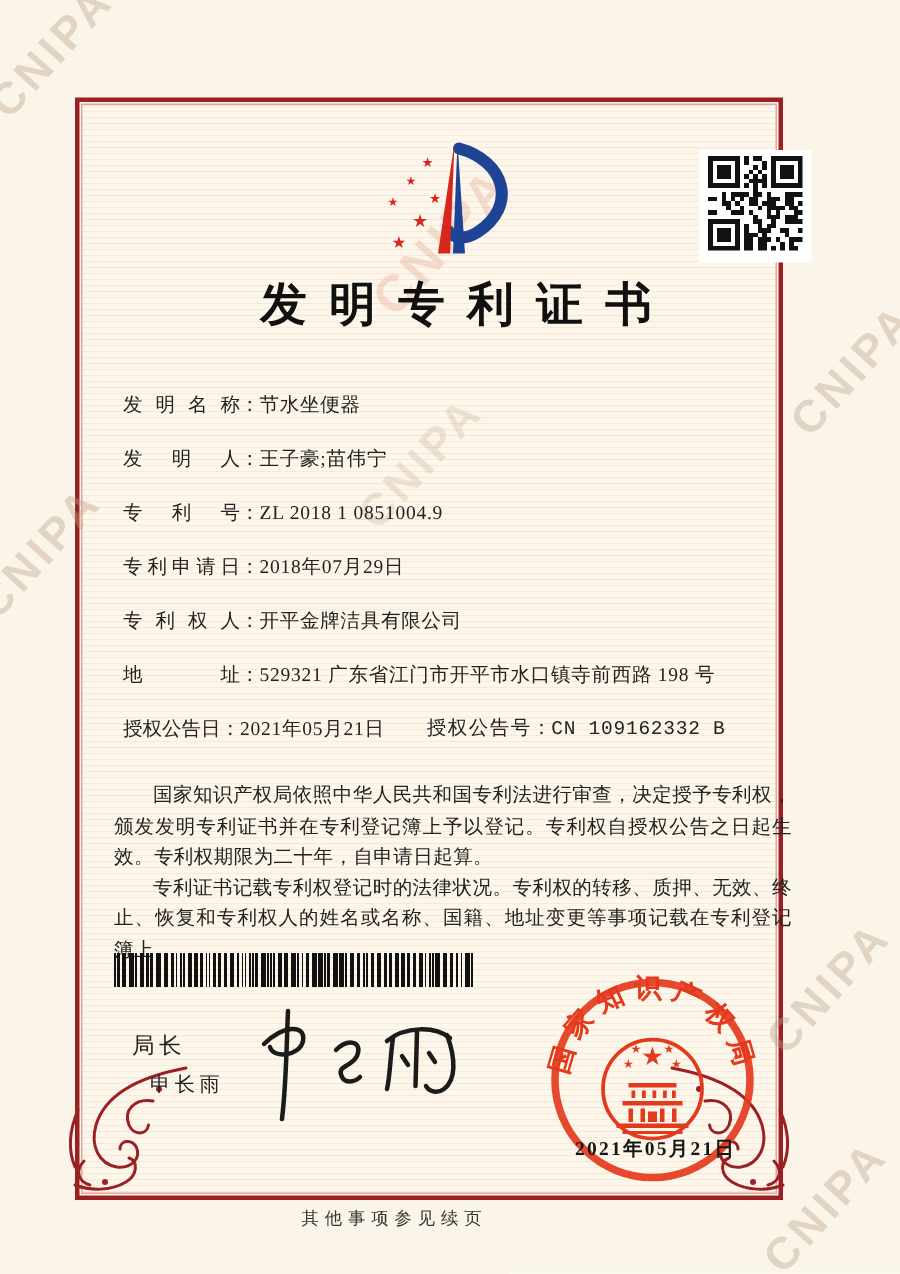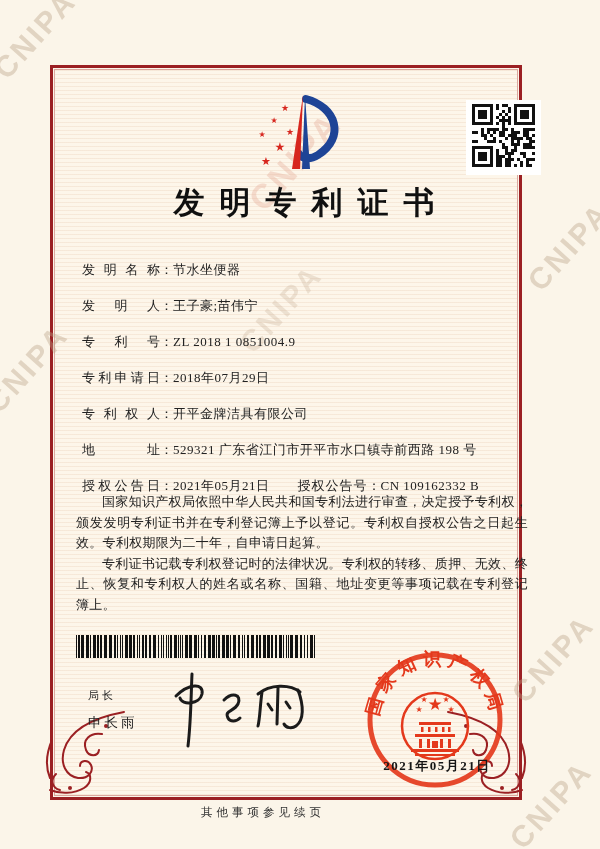--- a/index.html
+++ b/index.html
@@ -39,28 +39,28 @@
   .cert-no{left:80px;top:98px;font-size:12.5px;letter-spacing:1px;color:#333;}
   .logo{left:252px;top:93px;}
   .qrbox{left:466px;top:100px;width:75px;height:75px;background:#fff;
          display:flex;align-items:center;justify-content:center;}
   .doc-title{left:68px;top:182px;width:472px;text-align:center;
     font-size:31px;font-weight:bold;letter-spacing:15px;text-indent:15px;color:#101010;}
   .fields{left:82px;top:260px;width:400px;}
   .row{display:flex;font-size:13px;line-height:20px;margin-bottom:16px;color:#222;white-space:nowrap;}
   .lbl{display:inline-block;width:78px;text-align:justify;text-align-last:justify;}
   .val{letter-spacing:0.5px;text-align:center;}
-  .grp2{margin-left:28px;display:flex;}
+  .grp2{margin-left:28px;display:flex;font-family:Liberation Mono, monospace;}
   .grp2 .lbl{width:auto;letter-spacing:1px;}
-  .paras{left:76px;top:492px;width:452px;font-size:13px;line-height:20.5px;
+  .paras{left:76px;top:520px;width:452px;font-size:13px;line-height:20.5px;
     text-align:justify;letter-spacing:0.3px;color:#222;}
   .paras p{margin:0;text-indent:2em;}
   .barcode{left:76px;top:635px;width:246px;height:23px;}
-  .sign-title{left:88px;top:688px;font-size:11px;letter-spacing:3px;color:#222;text-align:center;}
-  .sign-name{left:88px;top:714px;font-size:13.5px;letter-spacing:3px;color:#222;}
+  .sign-title{left:88px;top:688px;font-size:15px;letter-spacing:3px;color:#222;text-align:center;}
+  .sign-name{left:100px;top:714px;font-size:13.5px;letter-spacing:3px;color:#222;}
   .sig{left:158px;top:666px;}
   .seal{left:355px;top:648px;z-index:2;}
   .seal-date{left:362px;top:757px;width:150px;text-align:center;z-index:3;
     font-size:13px;font-weight:bold;letter-spacing:1.5px;color:#161616;}
   .page-no{left:50px;top:764px;width:472px;text-align:center;font-size:11.5px;
     letter-spacing:2px;color:#222;}
   .note{left:0;top:805px;width:526px;text-align:center;font-size:11.5px;
     letter-spacing:4px;color:#333;}
 </style>
 </head>

